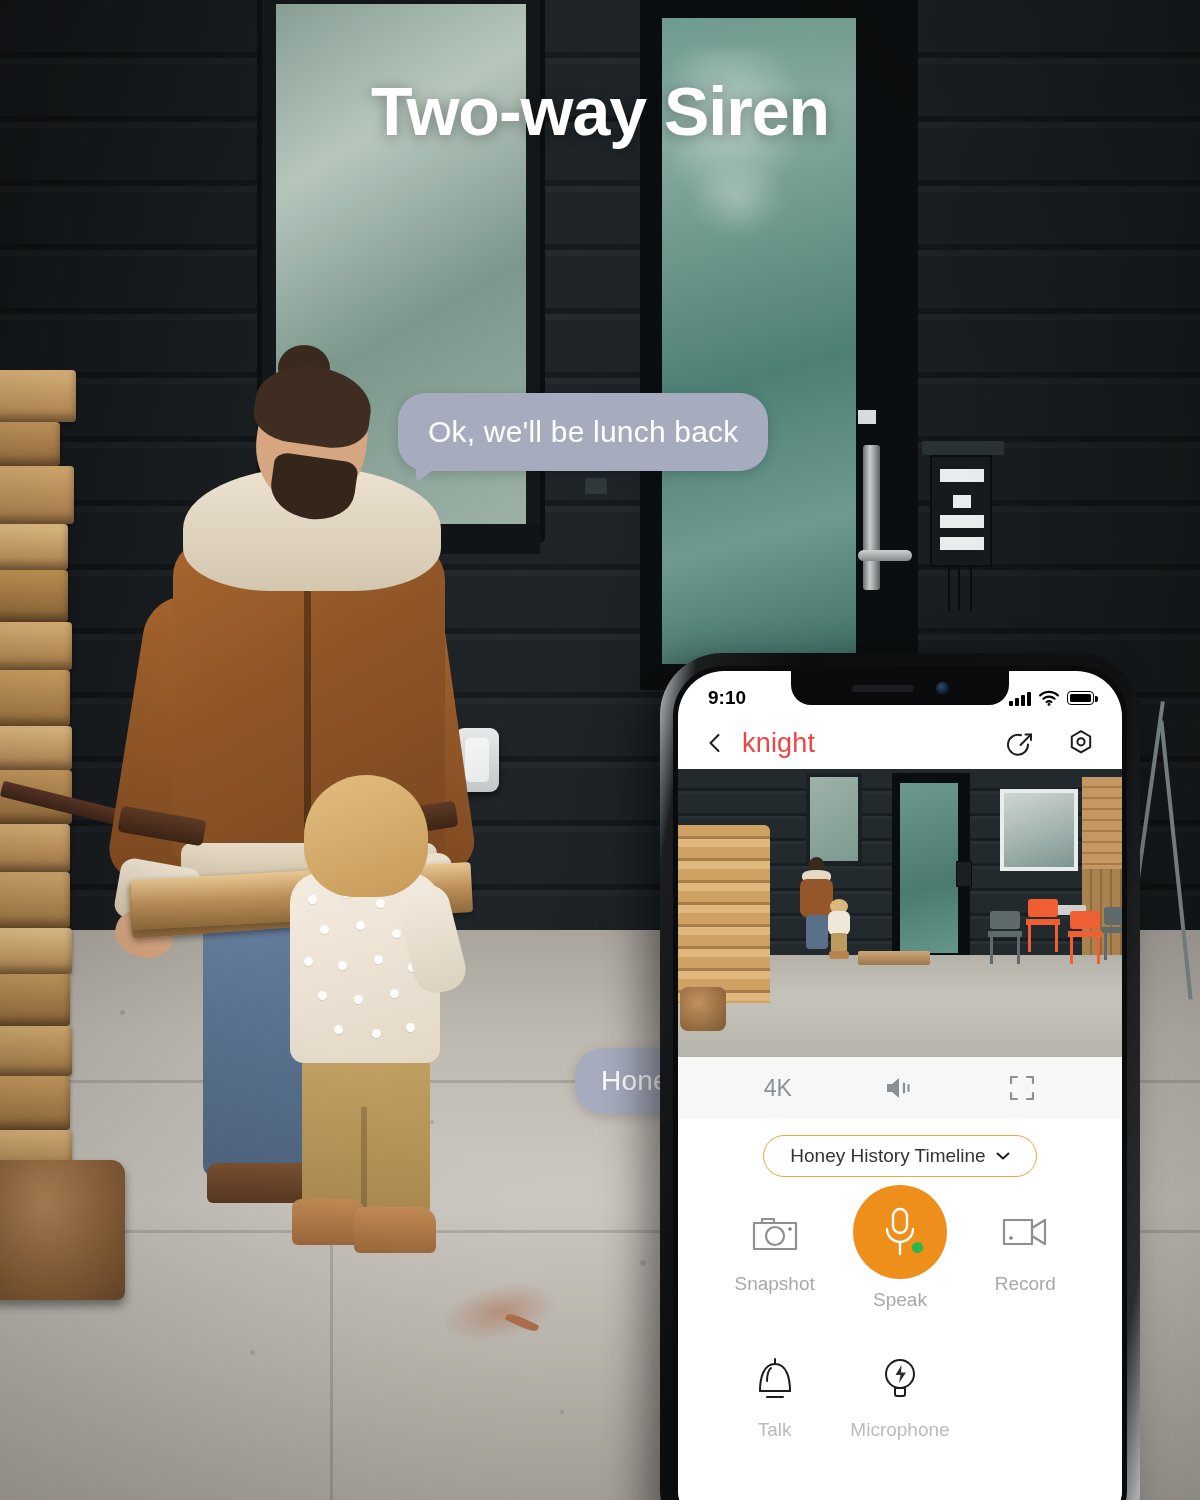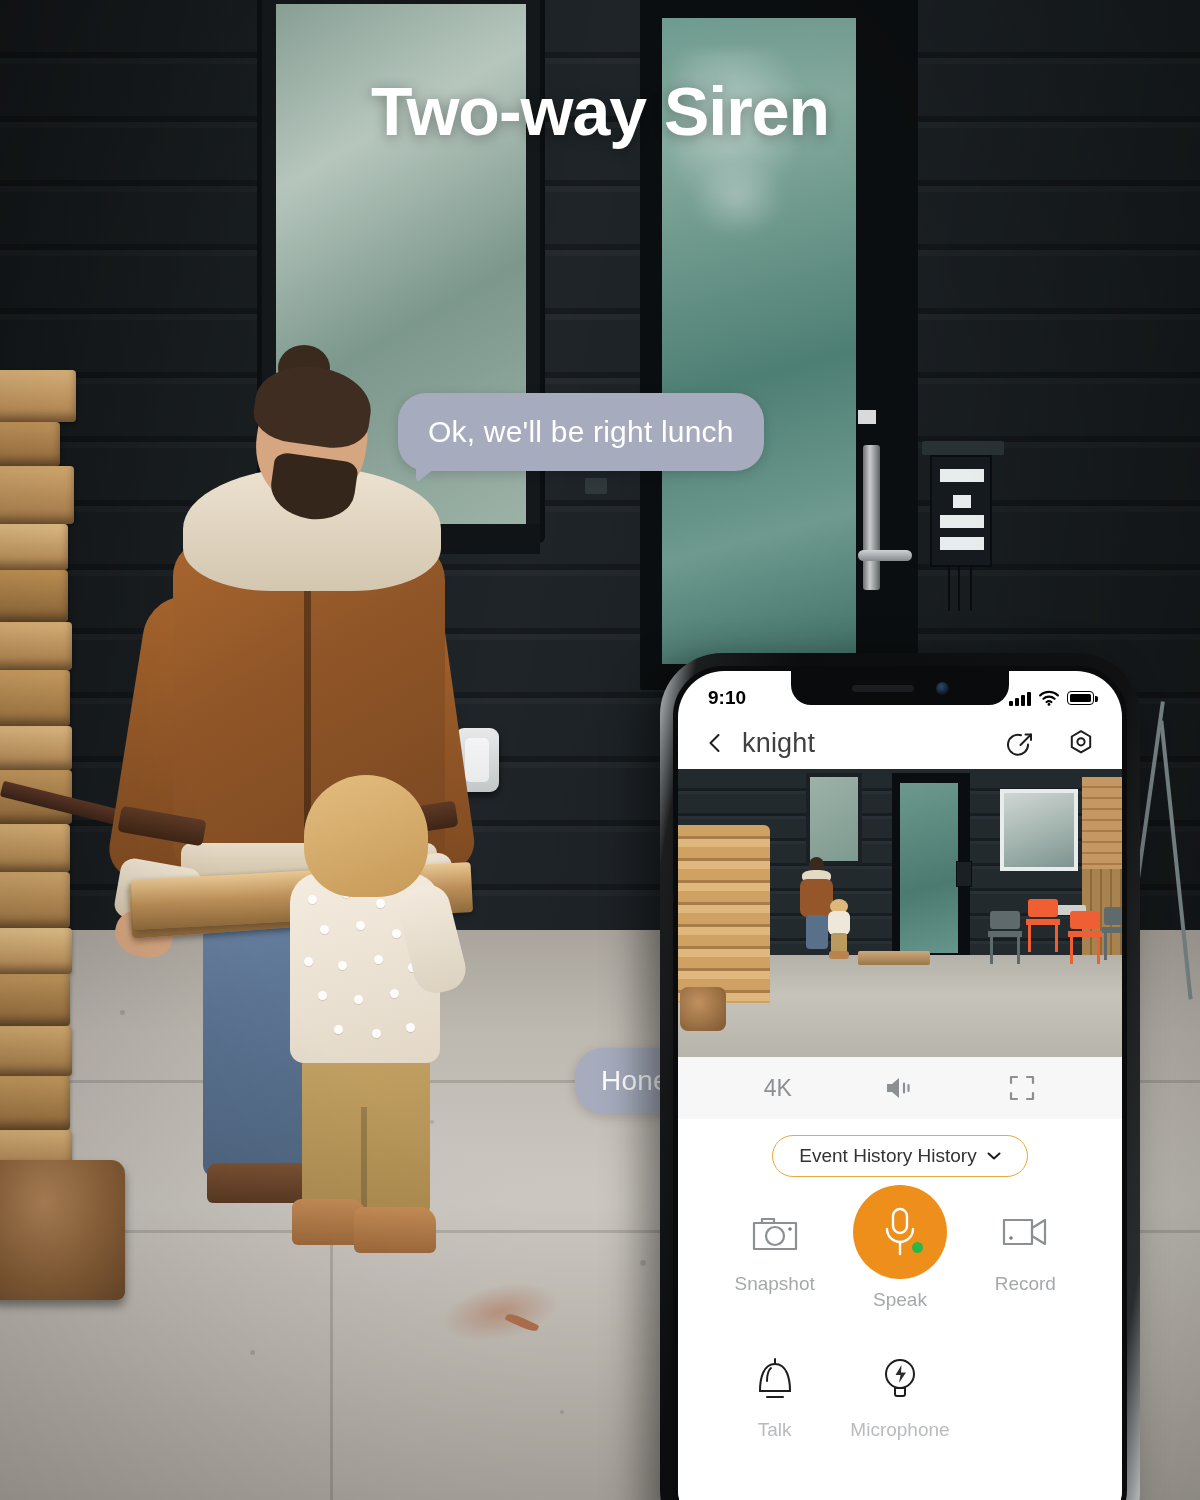--- a/index.html
+++ b/index.html
@@ -368,21 +368,21 @@
   .batt:after{ content:""; position:absolute; right:-4.5px; top:4px;
     width:2.5px; height:6px; background:#000; border-radius:0 2px 2px 0; }
   .batt i{ display:block; height:100%; width:100%; background:#000; border-radius:1.5px; }
 
   
   #navbar{
     height:52px; display:flex; align-items:center; padding:0 26px;
     gap:16px; flex:none; background:#fff;
   }
   #back-chevron{ width:22px; height:22px; flex:none; }
-  #nav-title{ font-size:27px; color:#404040; flex:1; letter-spacing:.2px; }
+  #nav-title{ font-size:27px; color:#ef4444; flex:1; letter-spacing:.2px; }
   .nav-ico{ width:30px; height:30px; flex:none; margin-left:14px; }
 
   
   #liveview{
     position:relative; width:100%; height:288px; flex:none; overflow:hidden;
     background:#2b3033;
   }
   .lv-wall{
     position:absolute; left:0; top:0; width:100%; height:192px;
     background:repeating-linear-gradient(180deg,
@@ -644,21 +644,21 @@
     <span style="left:10px;top:0;width:4px;height:300px;transform:rotate(8deg)"></span>
     <span style="left:44px;top:20px;width:4px;height:280px;transform:rotate(-6deg)"></span>
   </div>
 
   <div class="vig"></div>
 </div>
 
 <div id="headline">Two-way Siren</div>
 
 <div class="bubble" id="bubble-1">
-  <span>Ok, we'll be right lunch</span>
+  <span>Ok, we'll be lunch back</span>
 </div>
 <div class="bubble" id="bubble-2">
   <span>Honey, lunch is ready</span>
 </div>
 
 <div id="phone">
   <div id="phone-inner">
     <div id="screen">
 
       <div id="notch">
@@ -759,21 +759,21 @@
           <path d="M4 10h5l7-6v20l-7-6H4z" fill="#8d9093"></path>
           <path class="stroke-g" d="M21 9.5v9M25.5 11v6" stroke-width="2"></path>
         </svg>
         <svg width="28" height="28" viewBox="0 0 28 28">
           <path class="stroke-g" d="M3 9V3h6M19 3h6v6M25 19v6h-6M9 25H3v-6"></path>
         </svg>
       </div>
 
       <div id="timeline-wrap">
         <div id="timeline-pill">
-          <span>Event History History</span>
+          <span>Honey History Timeline</span>
           <svg width="14" height="10" viewBox="0 0 14 10">
             <path class="stroke" d="M1.5 2.5L7 7.5l5.5-5" stroke-width="1.8" stroke="#666"></path>
           </svg>
         </div>
       </div>
 
 
       <div id="actions">
         <div class="action">
           <div class="ico">

